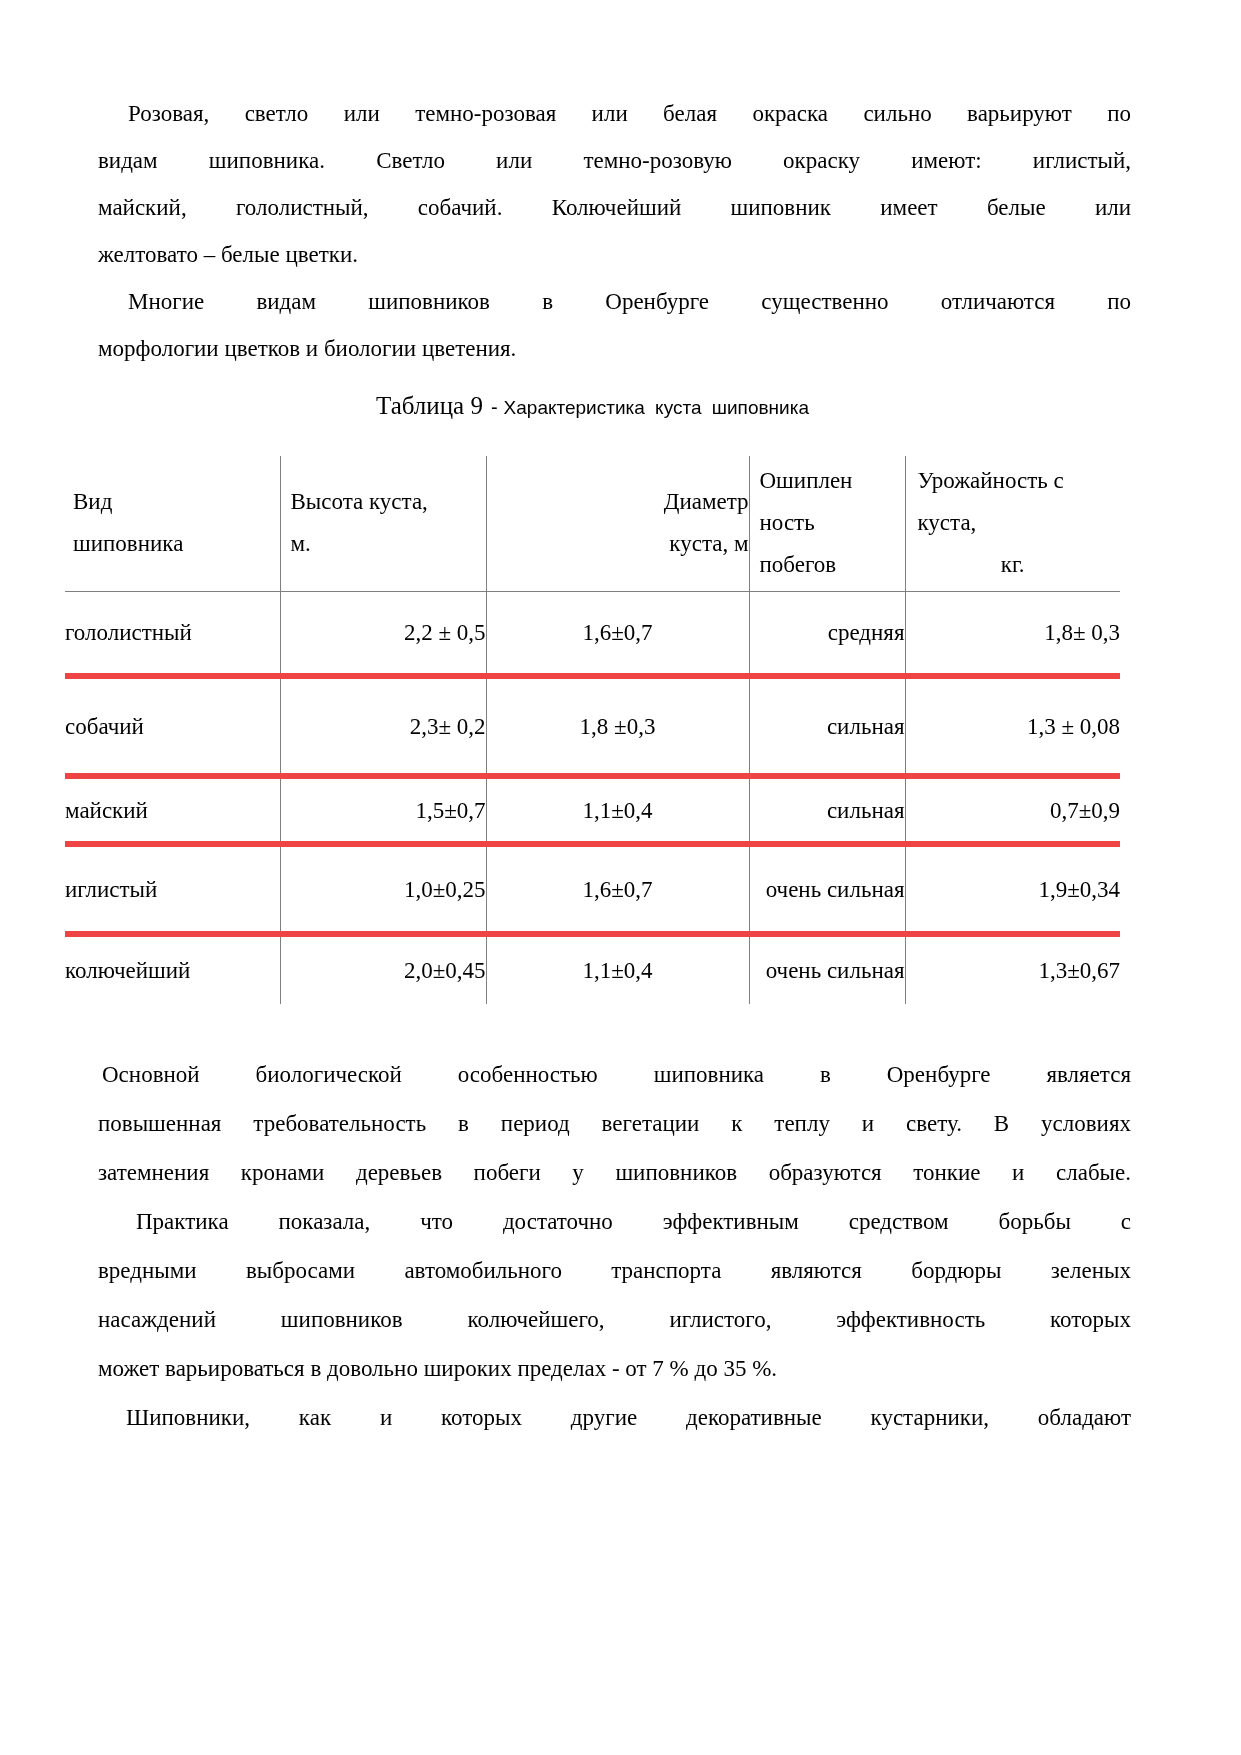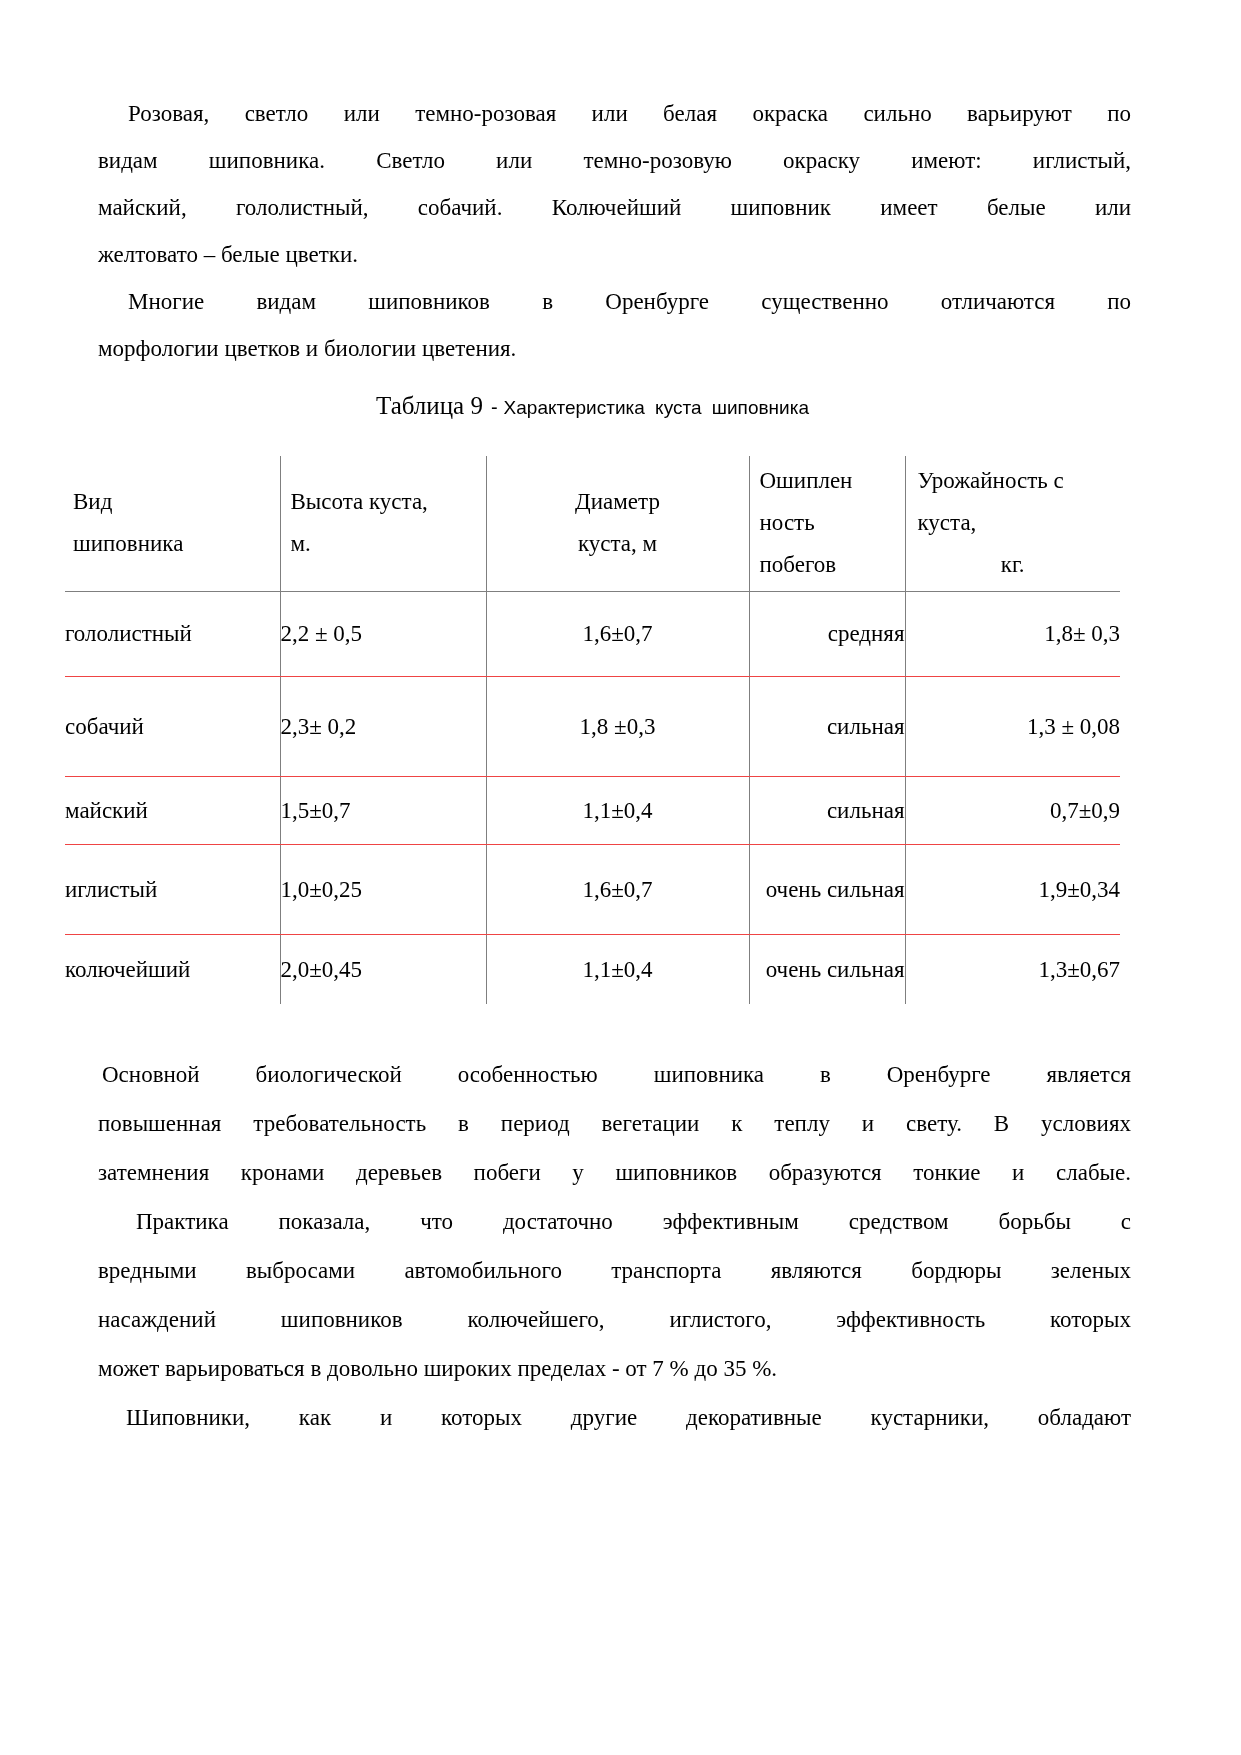--- a/index.html
+++ b/index.html
@@ -28,34 +28,34 @@
   .cap-sans{font-size:19px;font-family:"Liberation Sans","DejaVu Sans",sans-serif;word-spacing:5px;}
   .cap-dash{font-size:20px;font-family:"Liberation Sans","DejaVu Sans",sans-serif;padding:0 6px 0 8px;}
 
   table.chars{
     border-collapse:collapse;table-layout:fixed;
     width:1055px;margin:28px 0 0 -33px;
   }
   table.chars td{padding:0;overflow:hidden;}
   td.vline{border-right:1px solid #7f7f7f;}
   thead td{border-bottom:1px solid #7f7f7f;vertical-align:middle;line-height:42px;}
-  tbody tr.mid td{border-bottom:1px solid #ef4444;}
+  tbody tr.mid td{border-bottom:6px solid #ef4444;}
   tr.hr{height:135px;}
   tr.r1{height:85px;}
   tr.r2{height:100px;}
   tr.r3{height:68px;}
   tr.r4{height:90px;}
   tr.r5{height:70px;}
   .hl{display:block;text-align:left;padding-left:10px;}
   .hl.c1{padding-left:8px;}
   .hl.center{text-align:center;padding-left:0;}
-  .hc3 .hl{text-align:center;padding-left:0;}
+  .hc3 .hl{text-align:right;padding-left:0;}
   td.species{vertical-align:middle;text-align:left;padding-left:10px;}
   td.val{vertical-align:middle;padding-top:22px;}
-  td.v2{text-align:left;padding-right:14px;}
+  td.v2{text-align:right;padding-right:14px;}
   td.v3{text-align:center;}
   td.v5{text-align:right;padding-right:28px;}
   td.thorn{vertical-align:middle;text-align:right;padding-left:12px;line-height:45px;}
 </style>
 </head>
 <body>
 
 <div class="page">
 
   <p class="para">

